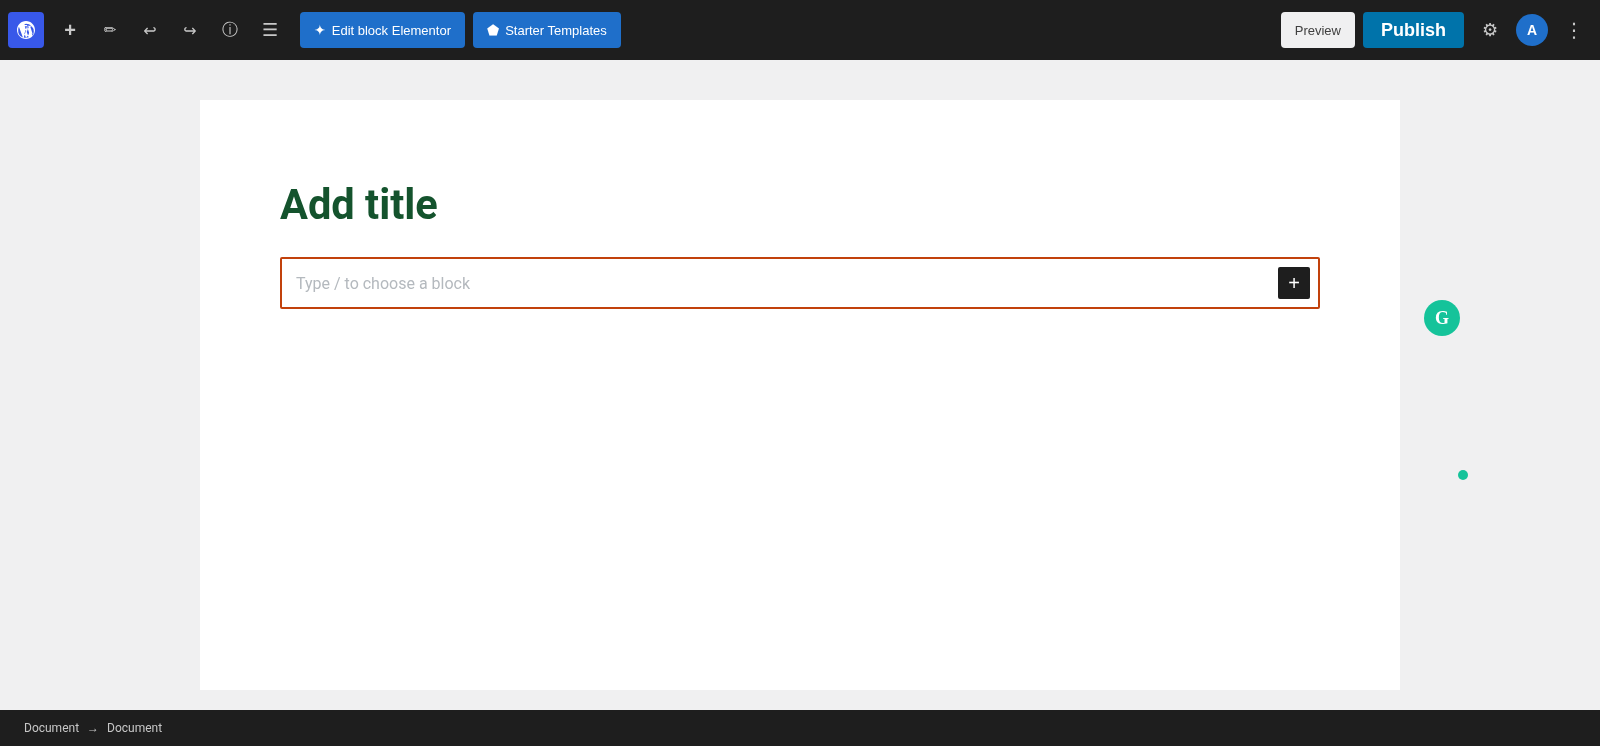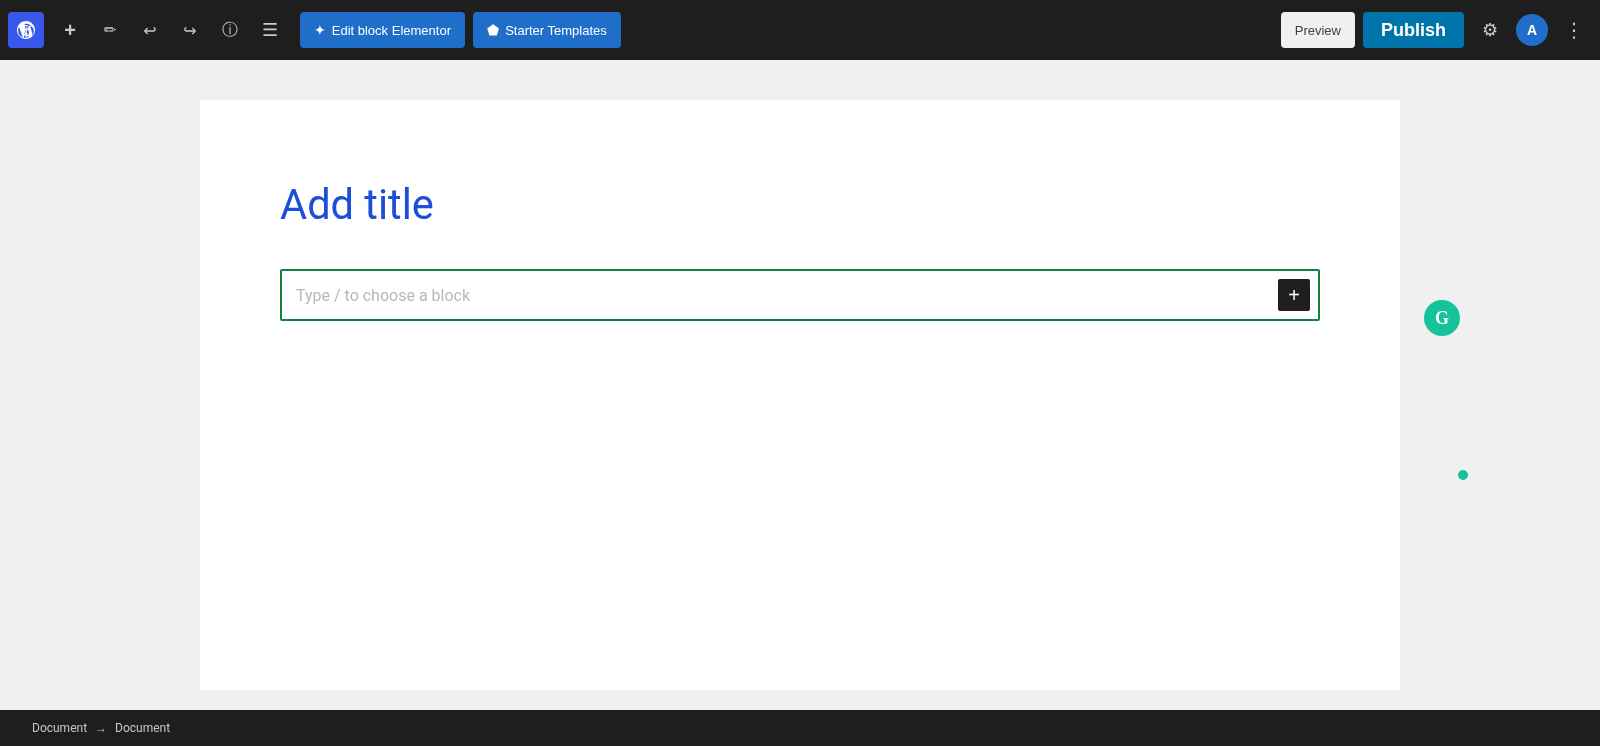--- a/index.html
+++ b/index.html
@@ -127,29 +127,29 @@
     .editor-canvas {
       background: white;
       width: 1200px;
       min-height: 560px;
       position: relative;
       padding: 80px 80px 80px 80px;
     }
 
     .title-placeholder {
       font-size: 2.6rem;
-      font-weight: 400;
-      color: #1d4ed8;
-      margin-bottom: 40px;
+      font-weight: 700;
+      color: #14532d;
+      margin-bottom: 28px;
       cursor: text;
     }
 
     .block-area {
       position: relative;
-      border: 2px solid #15803d;
+      border: 2px solid #c2410c;
       border-radius: 2px;
       padding: 12px 48px 12px 14px;
       min-height: 52px;
       display: flex;
       align-items: center;
     }
     .block-placeholder {
       color: #b4b9be;
       font-size: 16px;
     }
@@ -194,21 +194,21 @@
       background: #15c39a;
       border-radius: 50%;
     }
 
     
     .status-bar {
       height: 36px;
       background: #1e1e1e;
       display: flex;
       align-items: center;
-      padding: 0 32px;
+      padding: 0 24px;
       gap: 4px;
       flex-shrink: 0;
     }
     .status-text {
       color: #c7c7c7;
       font-size: 12px;
     }
     .status-arrow {
       color: #c7c7c7;
       font-size: 12px;

